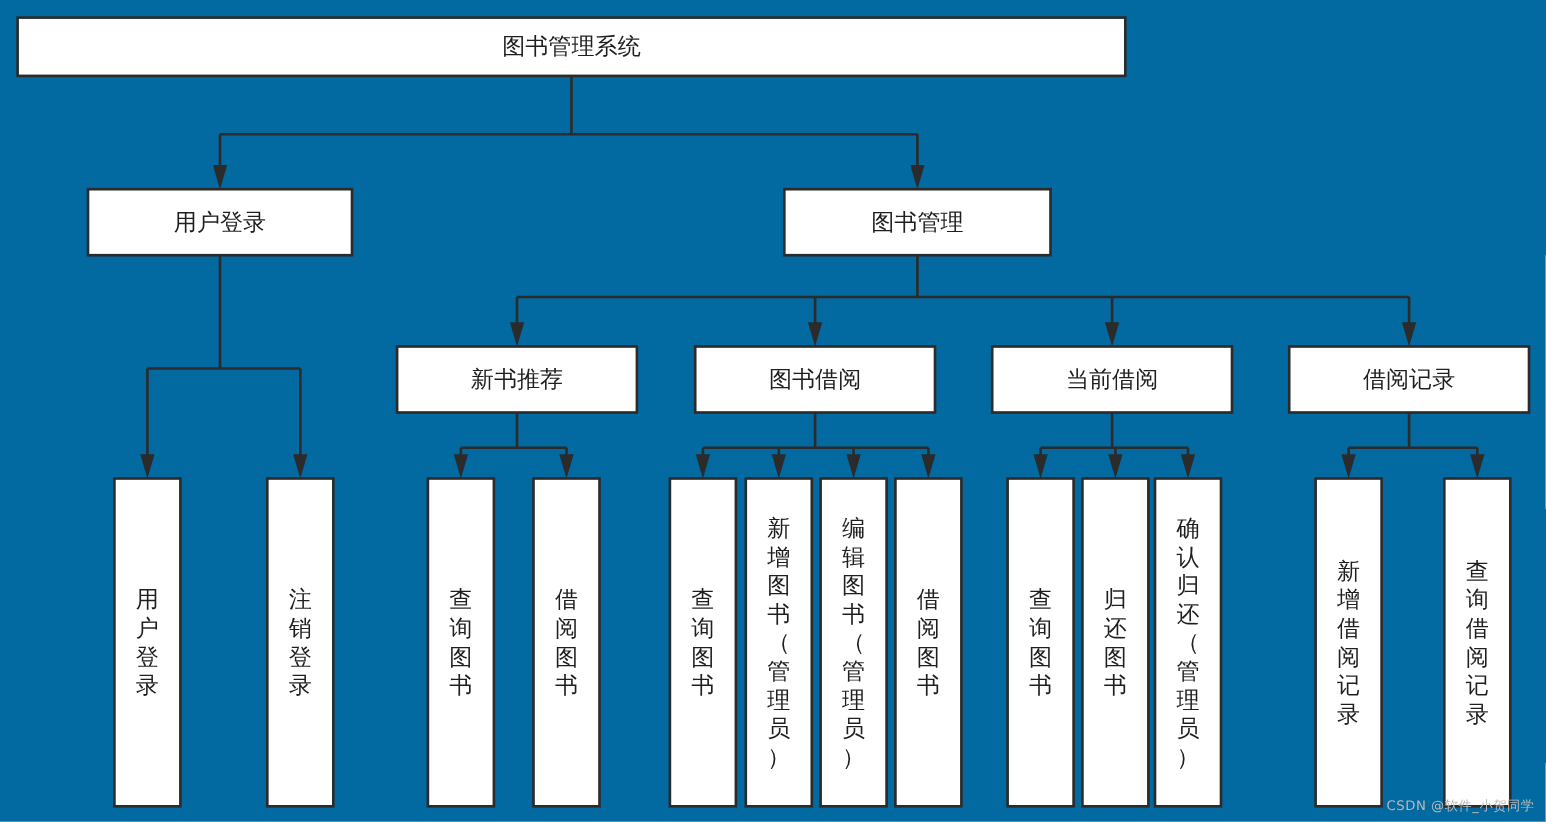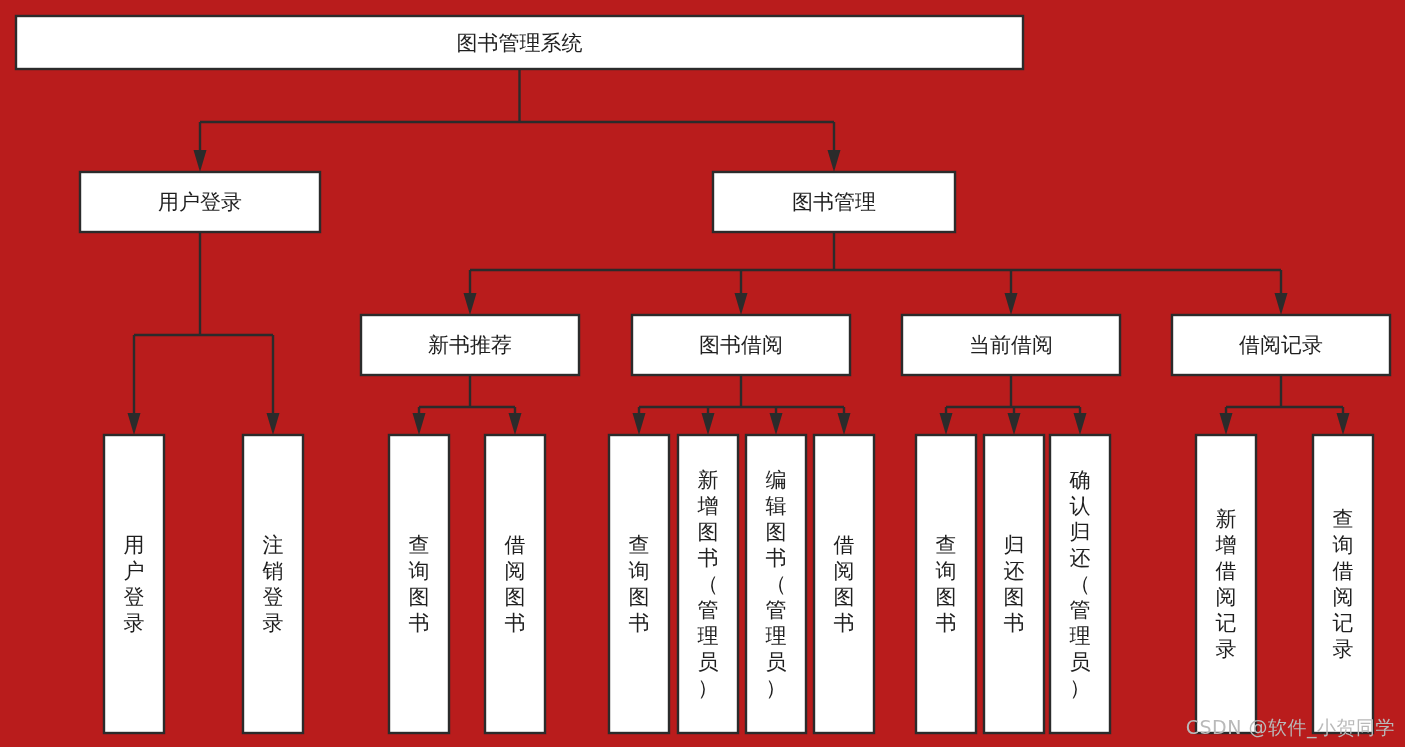--- a/index.html
+++ b/index.html
@@ -12,21 +12,21 @@
     font-family: "DejaVu Sans", "Liberation Sans", sans-serif;
     width: 1405px;
     height: 747px;
     overflow: hidden;
     position: relative;
   }
   #diagram-root {
     position: relative;
     width: 1405px;
     height: 747px;
-    background: #b91c1c;
+    background: #0369a1;
   }
   svg#tree-svg {
     position: absolute;
     left: 0;
     top: 0;
     width: 1405px;
     height: 747px;
     display: block;
   }
   .node-box {
@@ -55,21 +55,21 @@
     fill: #1f1f1f;
     font-family: "DejaVu Sans", "Liberation Sans", sans-serif;
     font-size: 21px;
     text-anchor: middle;
   }
   .watermark {
     position: absolute;
     right: 10px;
     bottom: 6px;
     font-family: "DejaVu Sans", "Liberation Sans", sans-serif;
-    font-size: 19px;
+    font-size: 12px;
     color: #b9b9b9;
     letter-spacing: 0.5px;
     white-space: nowrap;
     user-select: none;
   }
 </style>
 </head>
 <body>
 
 <div id="diagram-root">

